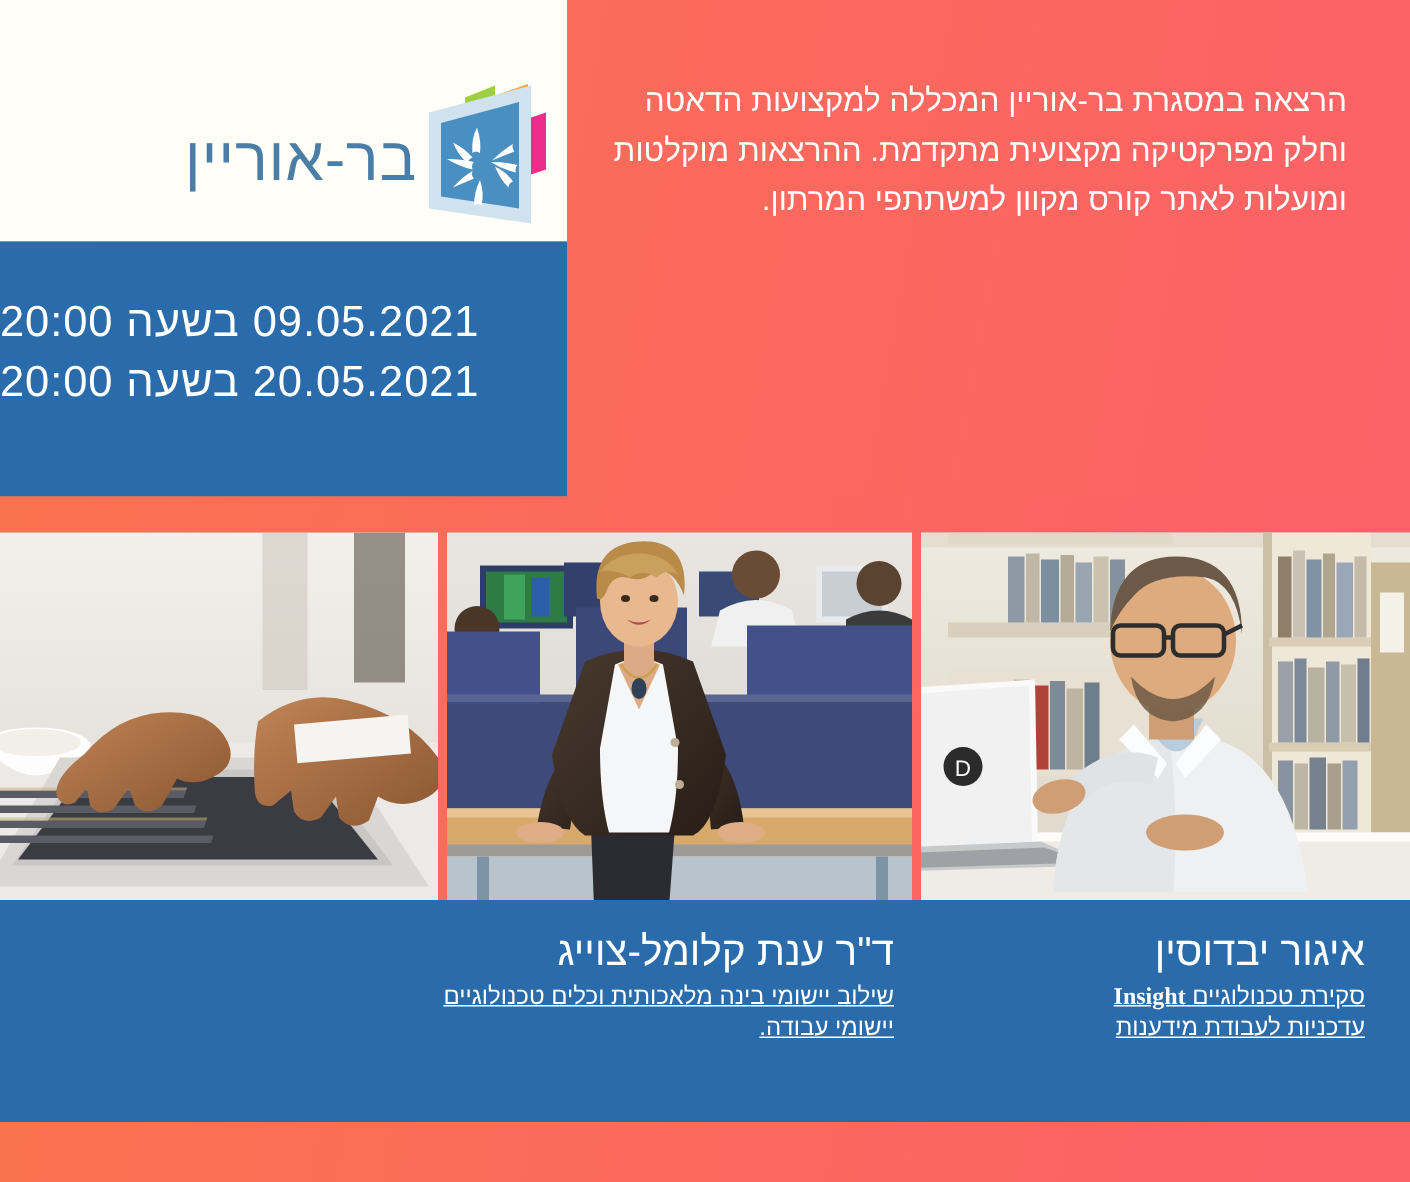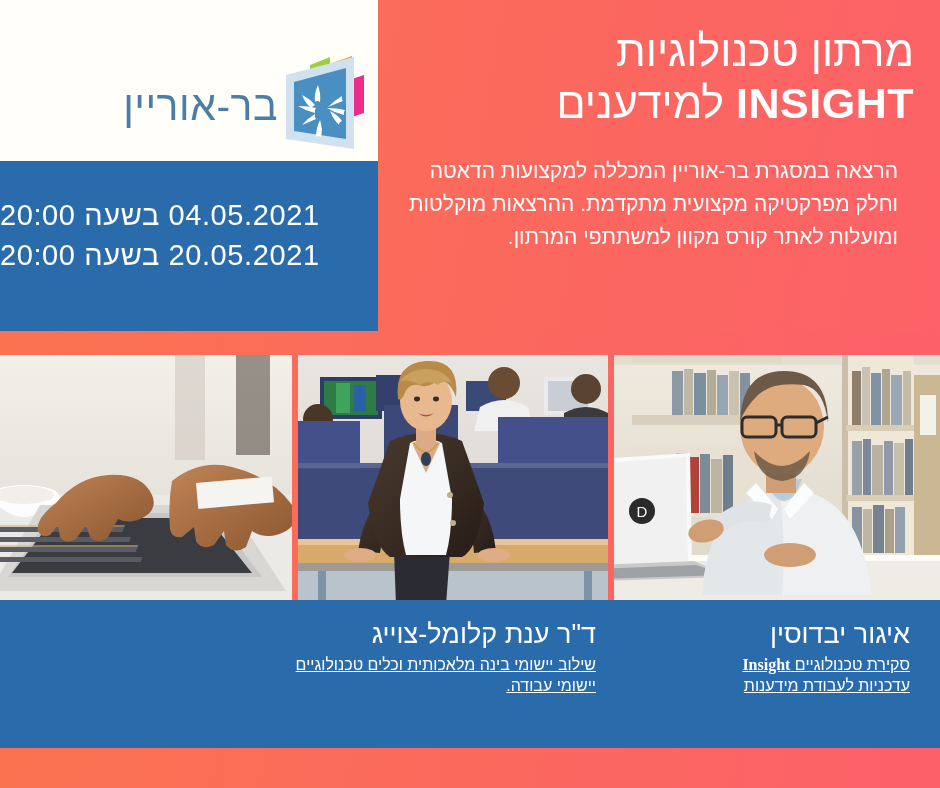--- a/index.html
+++ b/index.html
@@ -130,30 +130,25 @@
             <path d="M46,56 q7,-7 14,-11 q-1,3 1,5 q-8,3 -15,6z"></path>
             <path d="M16,55 q10,0 18,2 q-2,2 -1,5 q-9,-2 -17,-7z"></path>
             <path d="M45,57 q10,0 18,2 q-2,2 -1,5 q-9,-2 -17,-7z"></path>
           </g>
         </svg>
       </div>
     </div>
   </div>
 
   <div class="dates-panel">
-    <div class="date-line">04.05.2021 בשעה 20:00</div>
+    <div class="date-line">09.05.2021 בשעה 20:00</div>
     <div class="date-line">20.05.2021 בשעה 20:00</div>
   </div>
 
   <div class="hero">
-    <h1>
-      <span>מרתון טכנולוגיות</span><br>
-      <span class="brand">INSIGHT</span>
-      <span>למידענים</span>
-    </h1>
     <p>הרצאה במסגרת בר-אוריין המכללה למקצועות הדאטה וחלק מפרקטיקה מקצועית מתקדמת. ההרצאות מוקלטות ומועלות לאתר קורס מקוון למשתתפי המרתון.</p>
   </div>
 
   <div class="edge-strip"></div>
 
   <div class="photo-band">
 
     <div class="photo p1">
       <svg class="scene" viewBox="0 0 292 245" preserveAspectRatio="xMidYMid slice" aria-hidden="true">
         <defs>

